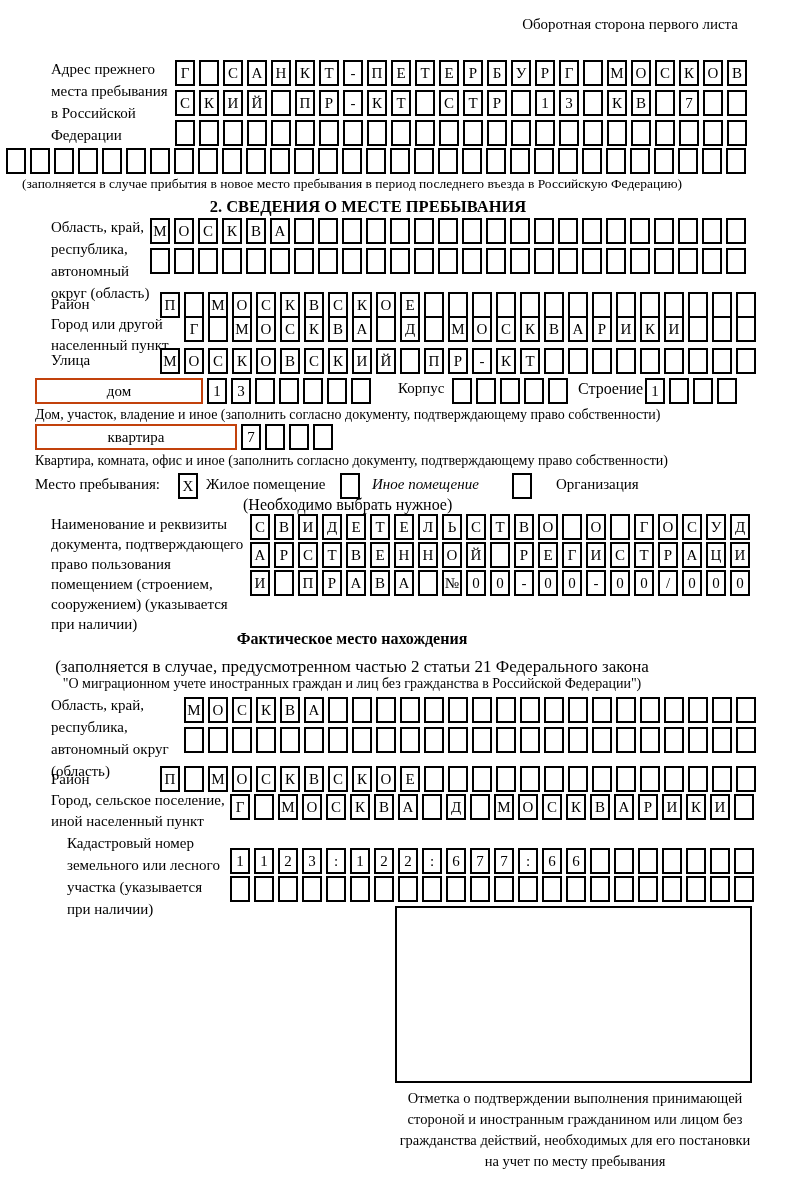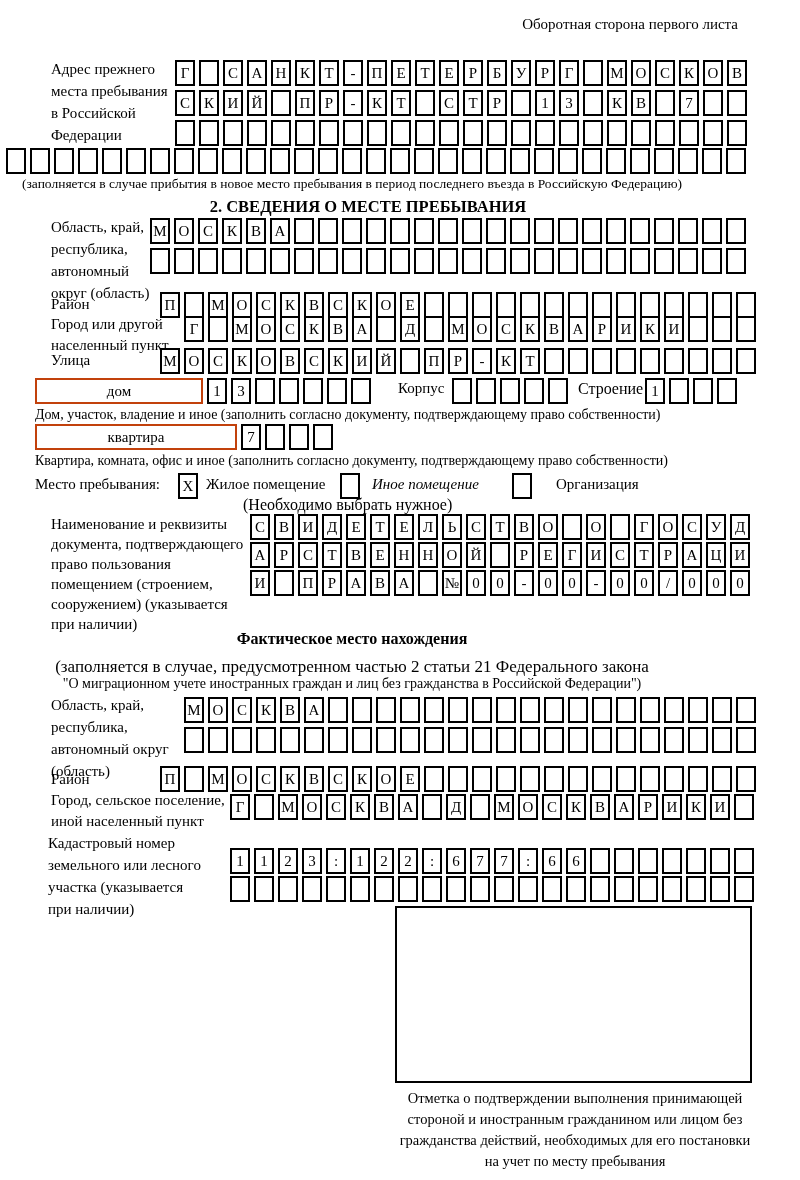--- a/index.html
+++ b/index.html
@@ -535,21 +535,21 @@
       <span class="cell">К</span>
       <span class="cell">В</span>
       <span class="cell">А</span>
       <span class="cell">Р</span>
       <span class="cell">И</span>
       <span class="cell">К</span>
       <span class="cell">И</span>
       <span class="cell"></span>
     </div>
 
-  <div class="abs label" style="left:32px; top:832px; width:190px;font-family:Liberation Serif, serif;">Кадастровый номер
+  <div class="abs label" style="left:51px; top:832px; width:190px;font-family:Liberation Serif, serif;">Кадастровый номер
 земельного или лесного
 участка (указывается
 при наличии)</div>
   <div class="boxrow" style="left:230px; top:848px;">
       <span class="cell">1</span>
       <span class="cell">1</span>
       <span class="cell">2</span>
       <span class="cell">3</span>
       <span class="cell">:</span>
       <span class="cell">1</span>

